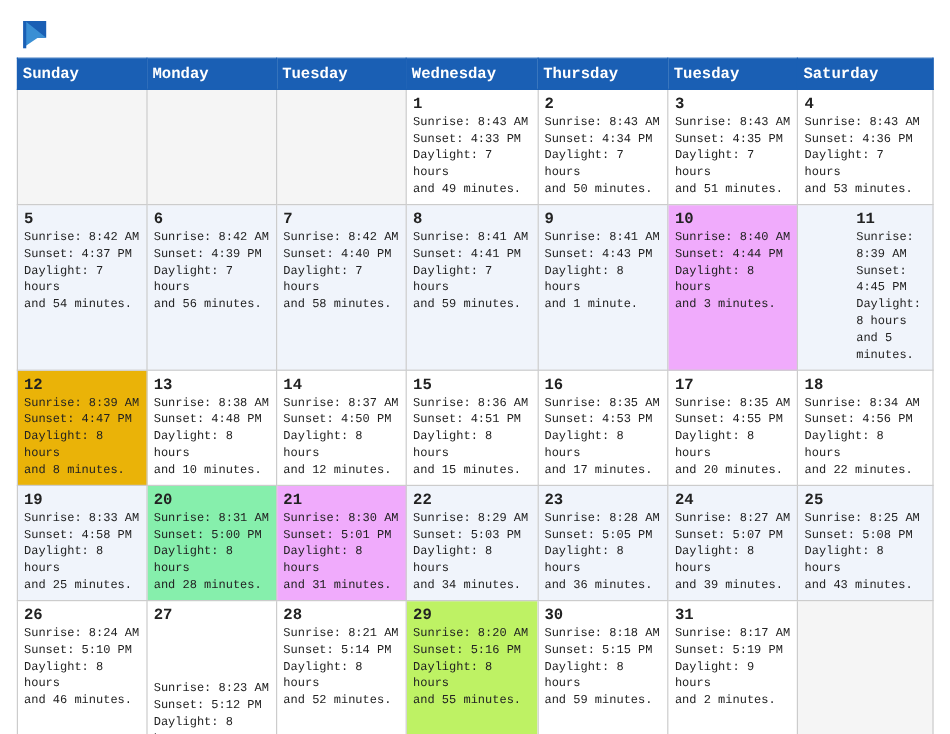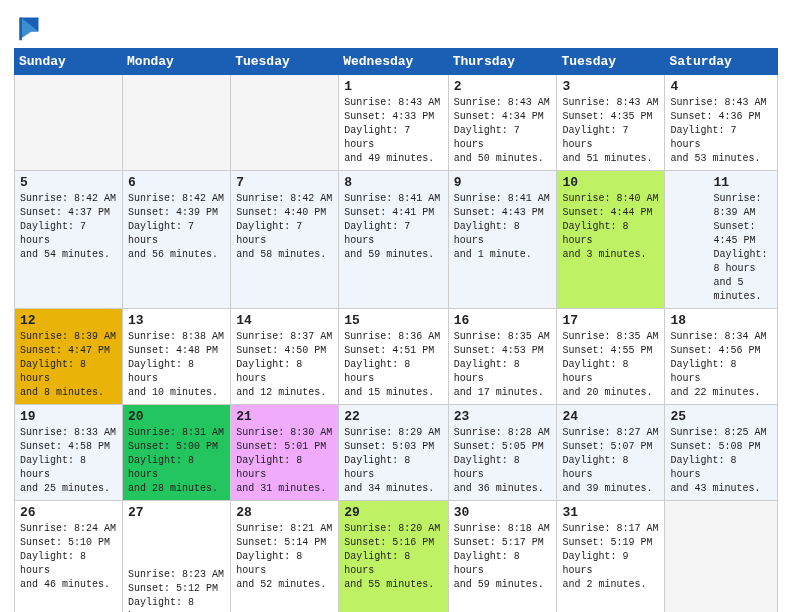--- a/index.html
+++ b/index.html
@@ -203,21 +203,21 @@
 Daylight: 7 hours
 and 59 minutes.</div>
           </td>
           <td style="background: rgb(240, 244, 251);">
             <span class="day-number">9</span>
             <div class="day-info" style="white-space: pre-line;">Sunrise: 8:41 AM
 Sunset: 4:43 PM
 Daylight: 8 hours
 and 1 minute.</div>
           </td>
-          <td style="background: #bef264; margin-top: 40px;">
+          <td style="background: #f0abfc; margin-top: 40px;">
             <span class="day-number">10</span>
             <div class="day-info" style="white-space: pre-line;">Sunrise: 8:40 AM
 Sunset: 4:44 PM
 Daylight: 8 hours
 and 3 minutes.</div>
           </td>
           <td style="background: rgb(240, 244, 251); padding-left: 48px;">
             <span class="day-number">11</span>
             <div class="day-info" style="white-space: pre-line;">Sunrise: 8:39 AM
 Sunset: 4:45 PM
@@ -277,21 +277,21 @@
           </td>
         </tr>
         <tr>
           <td style="background: rgb(240, 244, 251);">
             <span class="day-number">19</span>
             <div class="day-info" style="white-space: pre-line;">Sunrise: 8:33 AM
 Sunset: 4:58 PM
 Daylight: 8 hours
 and 25 minutes.</div>
           </td>
-          <td style="background: #22c55e;">
+          <td style="background: #86efac;">
             <span class="day-number">20</span>
             <div class="day-info" style="white-space: pre-line;">Sunrise: 8:31 AM
 Sunset: 5:00 PM
 Daylight: 8 hours
 and 28 minutes.</div>
           </td>
           <td style="background: #f0abfc;">
             <span class="day-number">21</span>
             <div class="day-info" style="white-space: pre-line;">Sunrise: 8:30 AM
 Sunset: 5:01 PM
@@ -352,21 +352,21 @@
           <td style="background: #bef264;">
             <span class="day-number">29</span>
             <div class="day-info" style="white-space: pre-line;">Sunrise: 8:20 AM
 Sunset: 5:16 PM
 Daylight: 8 hours
 and 55 minutes.</div>
           </td>
           <td style="background: rgb(255, 255, 255);">
             <span class="day-number">30</span>
             <div class="day-info" style="white-space: pre-line;">Sunrise: 8:18 AM
-Sunset: 5:17 PM
+Sunset: 5:15 PM
 Daylight: 8 hours
 and 59 minutes.</div>
           </td>
           <td style="background: rgb(255, 255, 255);">
             <span class="day-number">31</span>
             <div class="day-info" style="white-space: pre-line;">Sunrise: 8:17 AM
 Sunset: 5:19 PM
 Daylight: 9 hours
 and 2 minutes.</div>
           </td>

